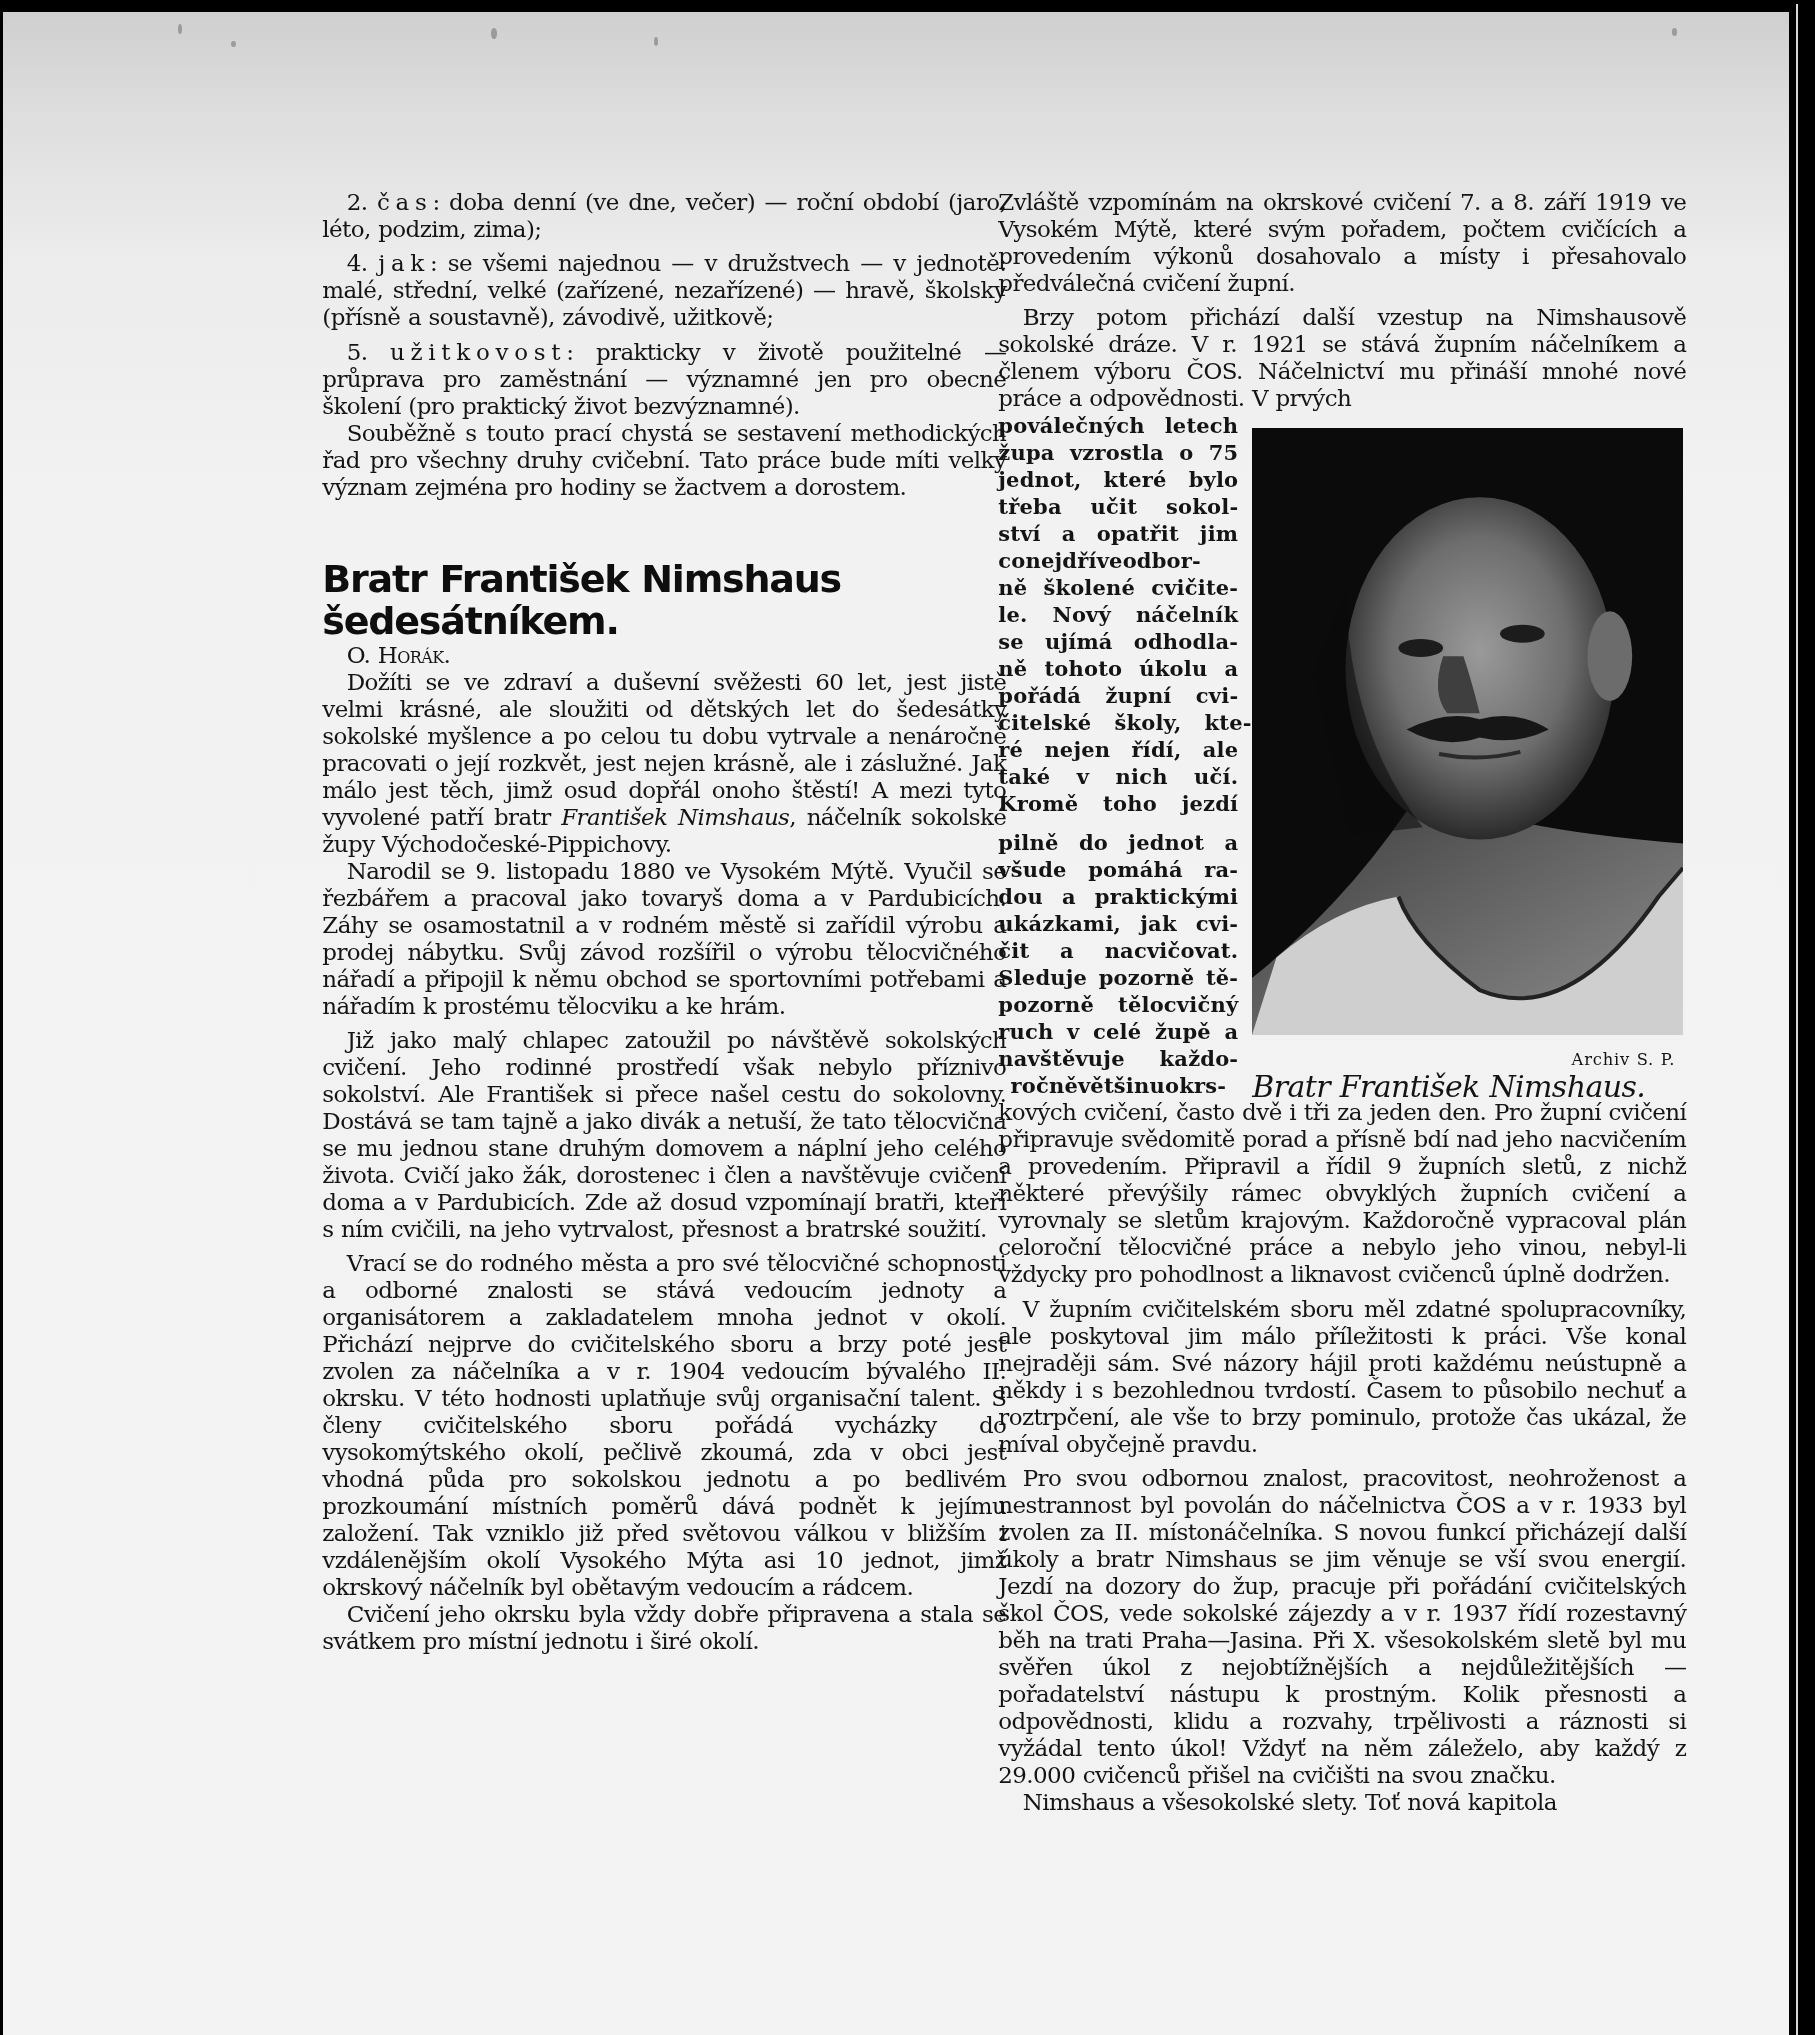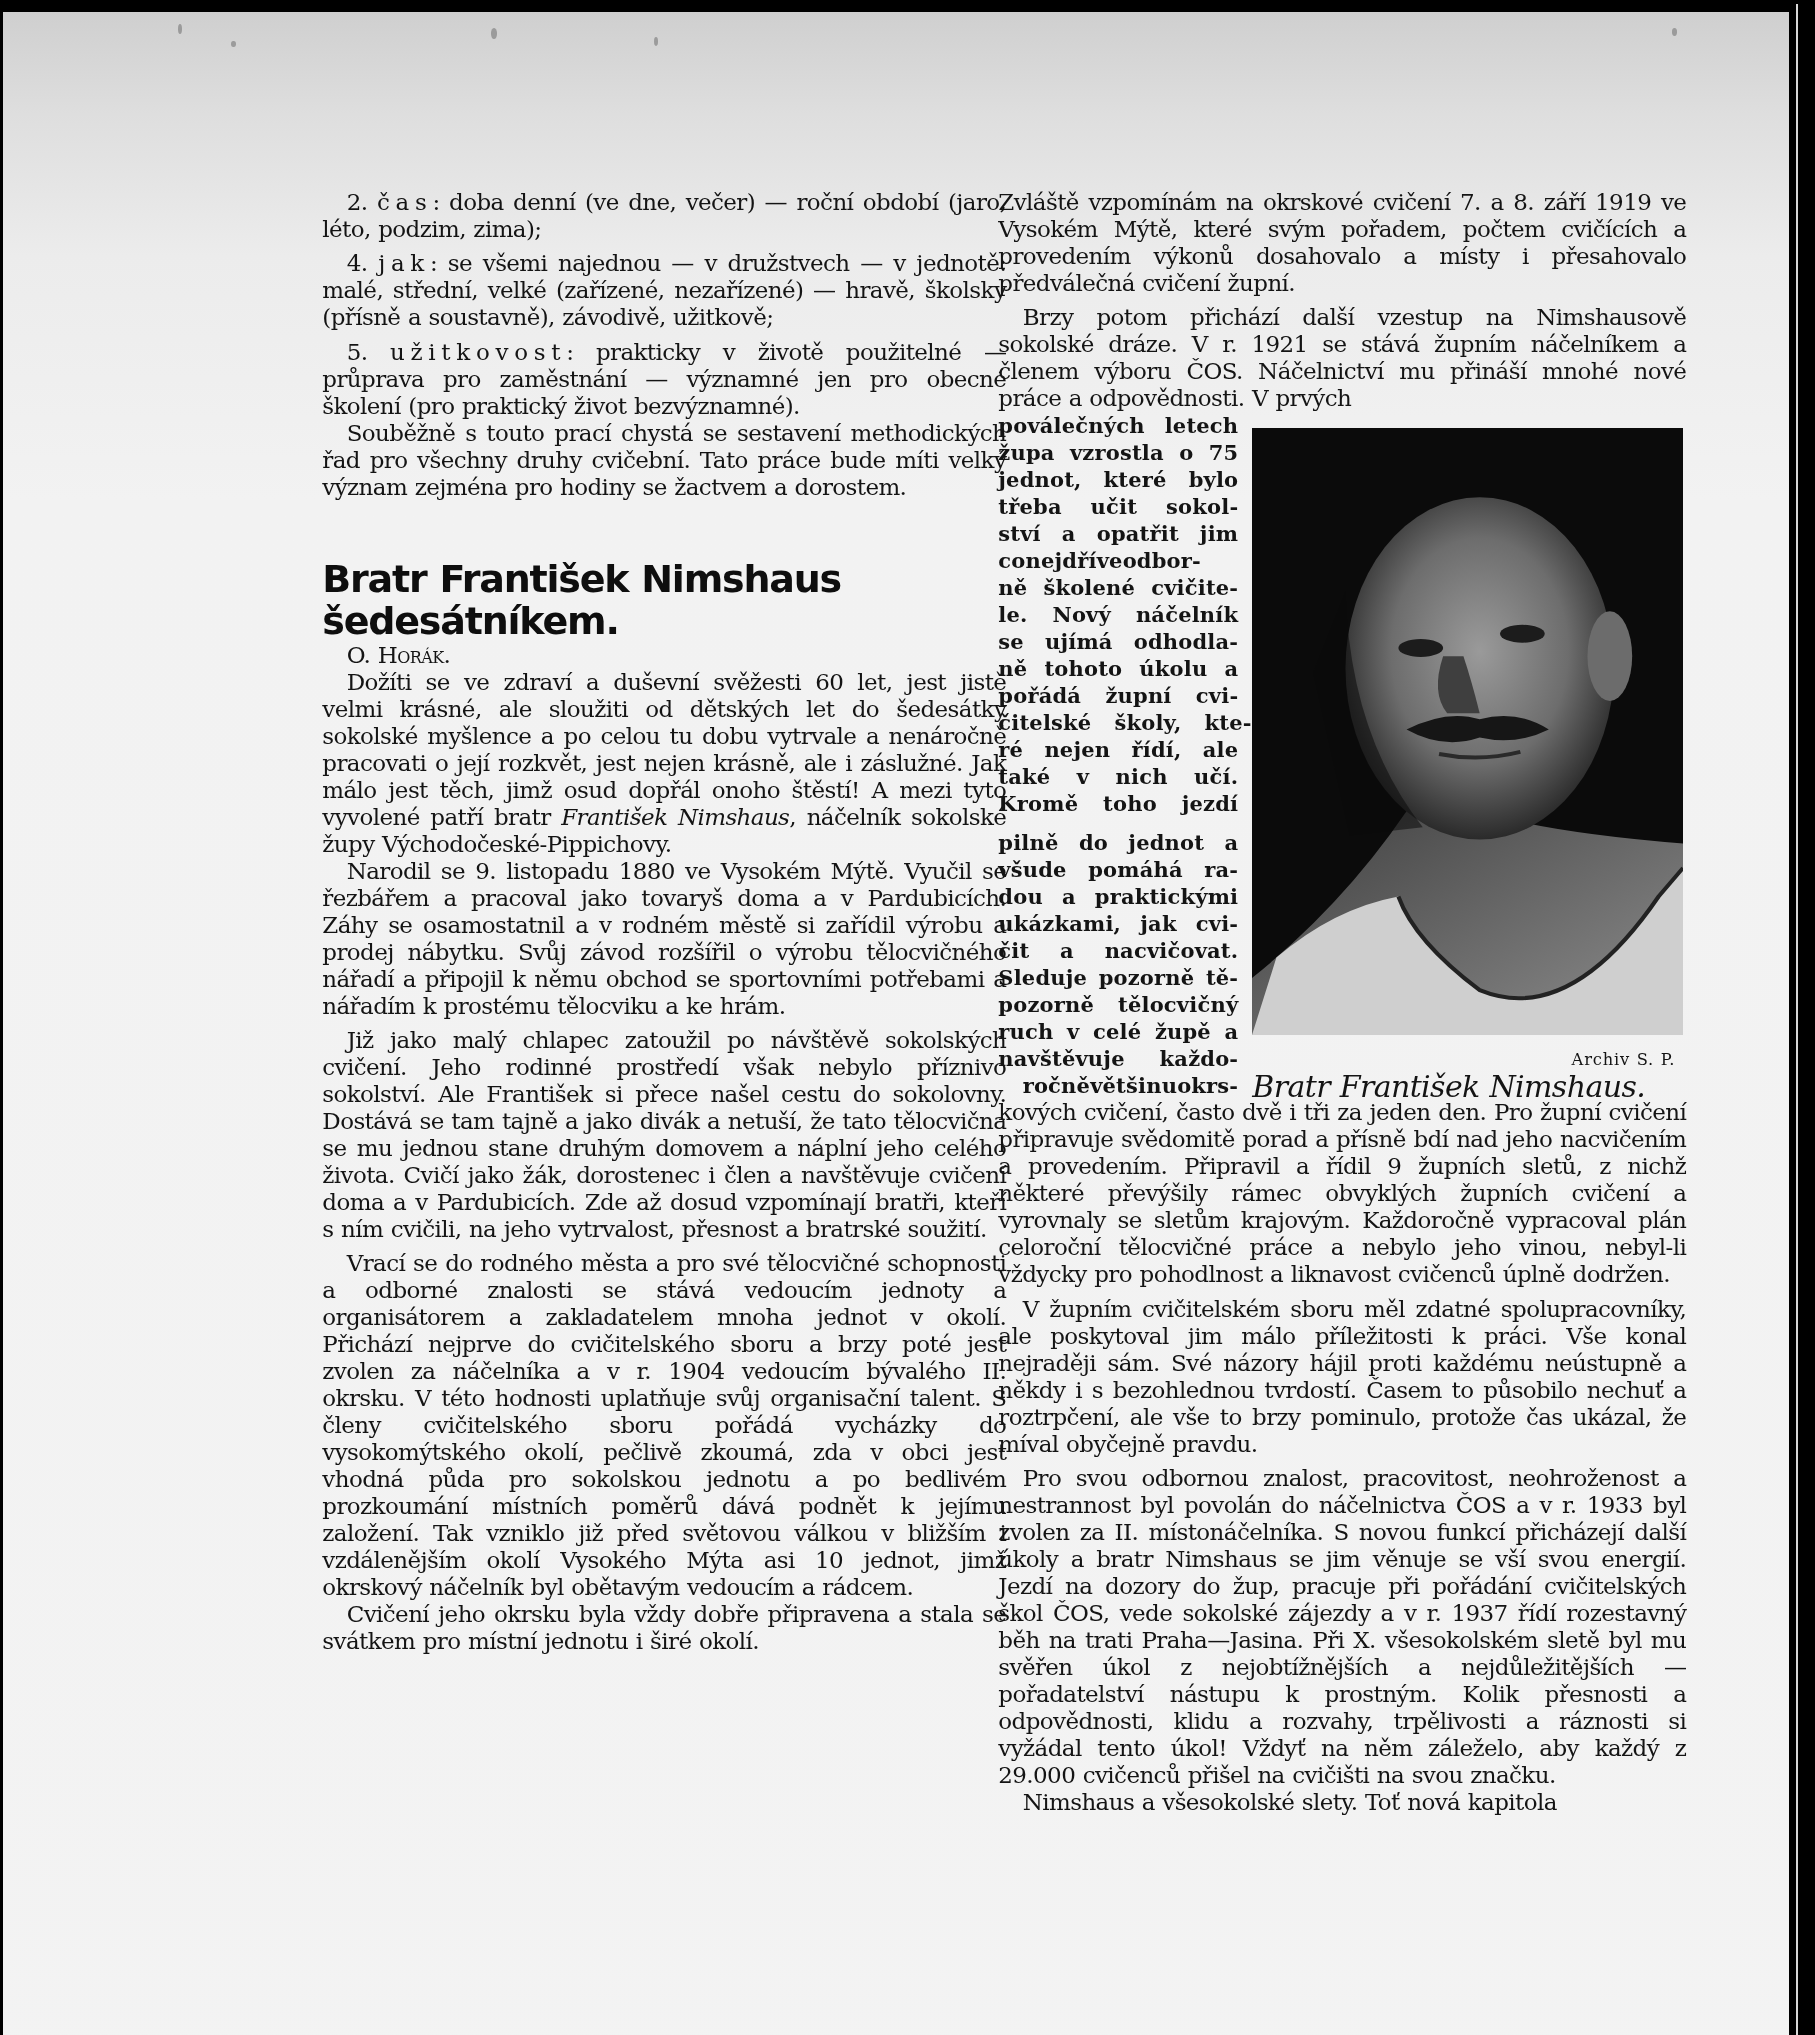--- a/index.html
+++ b/index.html
@@ -300,21 +300,21 @@
             <span>ruch</span>
             <span>v</span>
             <span>celé</span>
             <span>župě</span>
             <span>a</span>
           </div>
           <div style="text-align: justify; text-align-last: justify; white-space: nowrap; display: flex; justify-content: space-between;">
             <span>navštěvuje</span>
             <span>každo-</span>
           </div>
-          <div style="text-align: justify; text-align-last: left; white-space: nowrap; display: flex; justify-content: flex-end;">
+          <div style="text-align: justify; text-align-last: left; white-space: nowrap; display: flex; justify-content: center;">
             <span>ročně</span>
             <span>většinu</span>
             <span>okrs-</span>
           </div>
         </div>
 
       <div class="photo" style="top: 239px;">
         <svg viewBox="0 0 1060 1490" preserveAspectRatio="none">
           <defs>
             <radialGradient id="faceg" cx="50%" cy="45%" r="55%">

